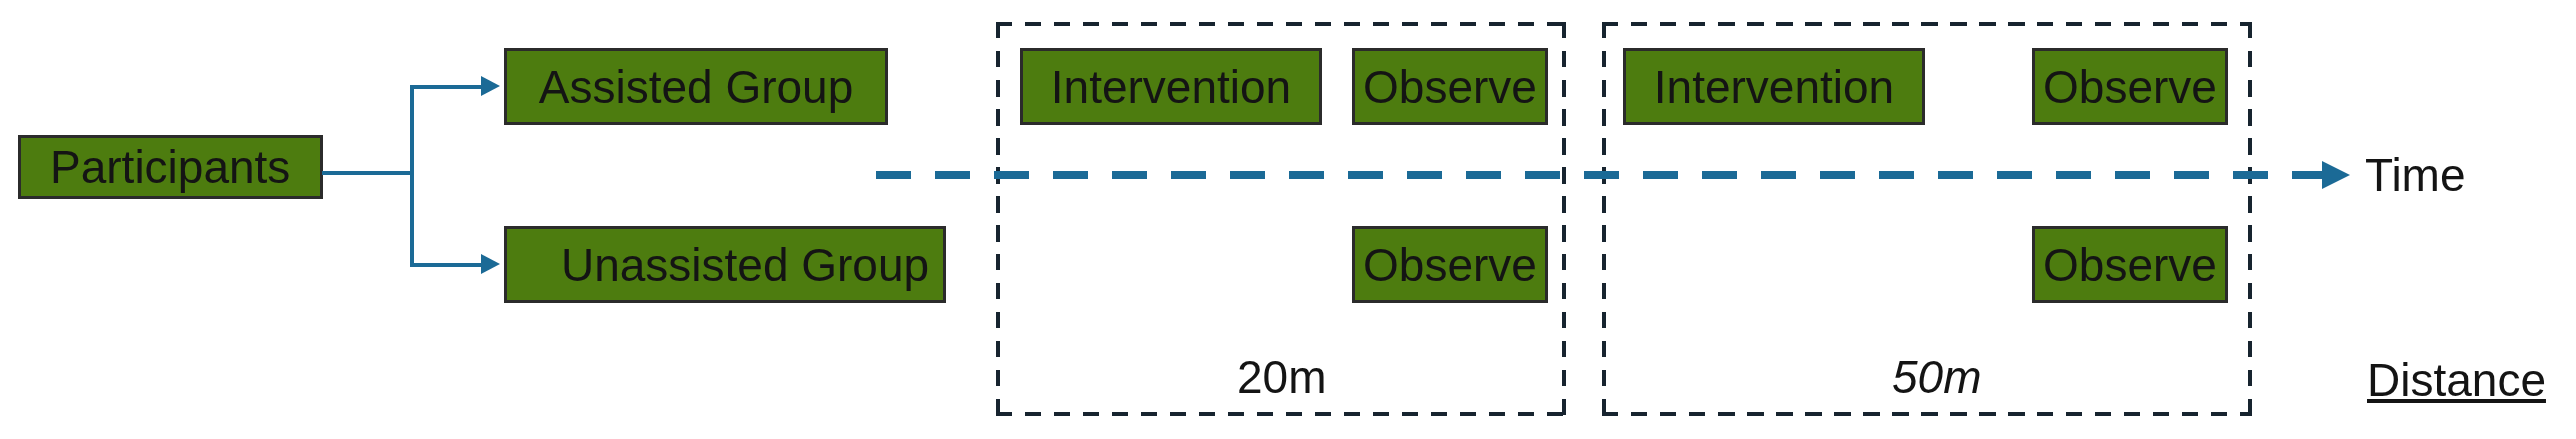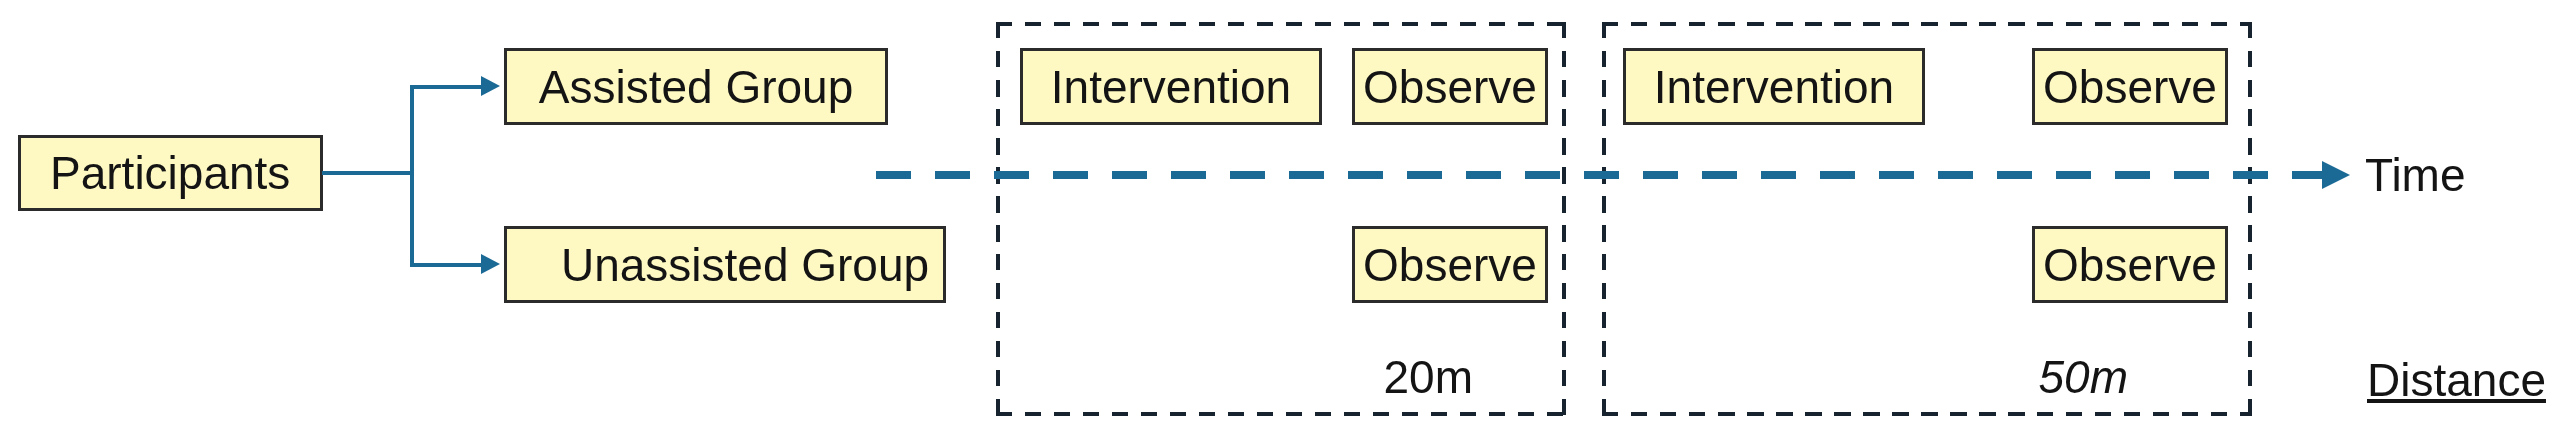--- a/index.html
+++ b/index.html
@@ -8,21 +8,21 @@
     --box-border:#2b2b2b;
     --text:#141414;
   }
   html,body{margin:0;padding:0;background:#ffffff;}
   body{
     width:2576px;height:439px;position:relative;overflow:hidden;
     font-family:"Liberation Sans", sans-serif;color:var(--text);
   }
   
   .node{
-    position:absolute;box-sizing:border-box;background:#fef9c3;
+    position:absolute;box-sizing:border-box;background:#4d7c0f;
     border:3.5px solid var(--box-border);
     display:flex;align-items:center;justify-content:center;
     font-size:46px;line-height:1;white-space:nowrap;color:var(--text);
   }
   
   .tline{position:absolute;background:var(--connector);}
   .tri-right{
     position:absolute;width:0;height:0;
     border-top:10.6px solid transparent;border-bottom:10.6px solid transparent;
     border-left:19.5px solid var(--connector);
@@ -48,26 +48,26 @@
     background:repeating-linear-gradient(180deg,var(--region-border) 0 16.5px,transparent 16.5px 29px);
   }
   .edge-top{top:0;}
   .edge-bottom{bottom:0;}
   .edge-left{left:0;}
   .edge-right{right:0;}
   
   .lbl{
     position:absolute;font-size:46px;line-height:53px;white-space:nowrap;color:var(--text);text-align:center;
   }
-  .lbl-center{width:236px;text-align:right;}
+  .lbl-center{width:236px;text-align:left;}
 </style>
 </head>
 <body>
 
-<div class="node" style="left:17.7px;top:135px;width:305px;height:76px;">Participants</div>
+<div class="node" style="left:17.7px;top:135px;width:305px;height:64px;">Participants</div>
 
 <div class="tline" style="left:322px;top:171px;width:89px;height:4.1px;"></div>
 <div class="tline" style="left:410px;top:85px;width:4.1px;height:182px;"></div>
 <div class="tline" style="left:412px;top:85px;width:70px;height:4.1px;"></div>
 <div class="tri-right" style="left:481px;top:76px;"></div>
 <div class="tline" style="left:412px;top:263px;width:70px;height:4.1px;"></div>
 <div class="tri-right" style="left:481px;top:254px;"></div>
 
 <div class="node" style="left:504px;top:48px;width:384px;height:77px;">Assisted Group</div>
 <div class="node" style="left:504px;top:226px;width:442px;height:77px;padding-left:40px;">Unassisted Group</div>

